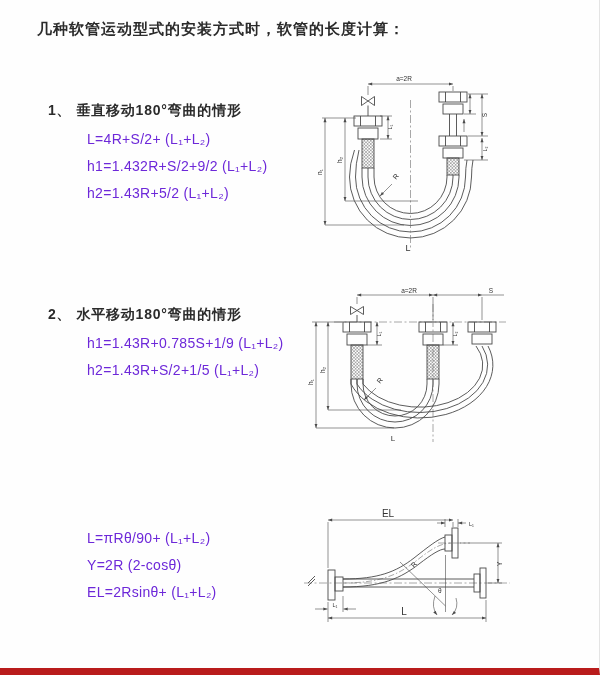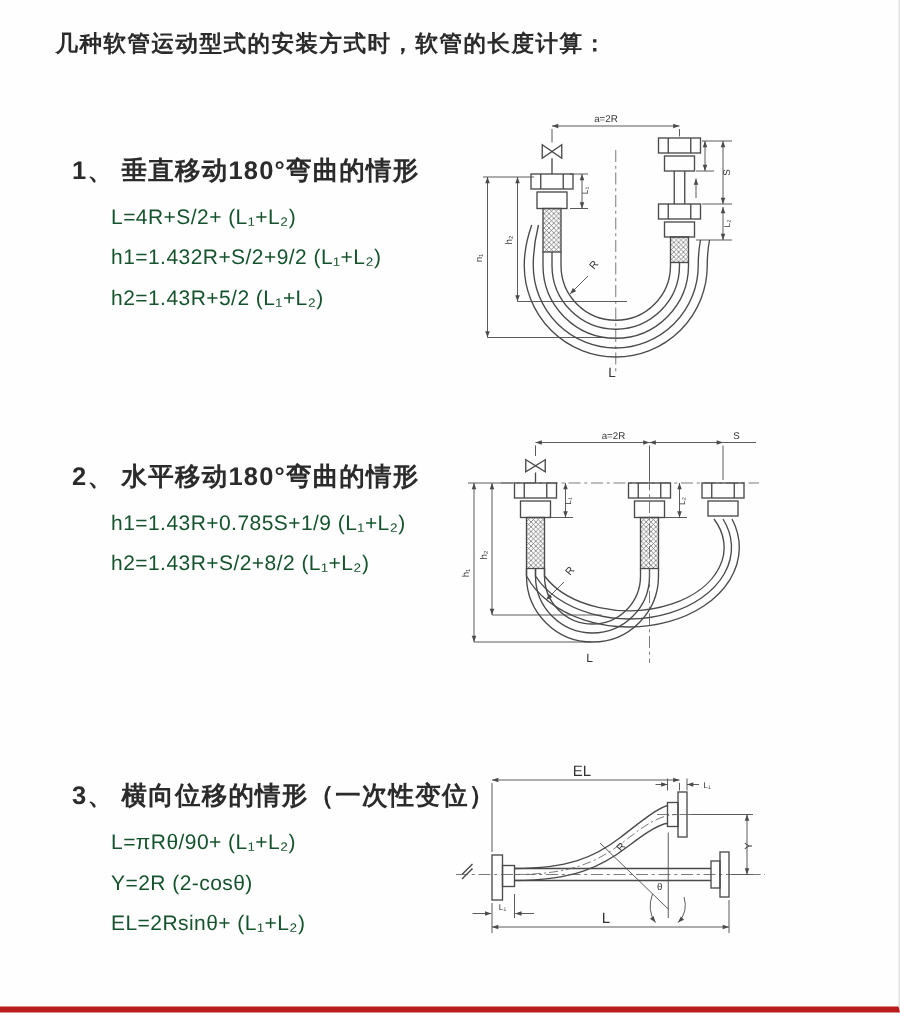--- a/index.html
+++ b/index.html
@@ -1,24 +1,24 @@
 <!DOCTYPE html>
 <html><head>
 <meta charset="utf-8">
 <style>
   html,body{margin:0;padding:0;}
   body{width:600px;height:675px;background:#fff;position:relative;overflow:hidden;
        font-family:"Liberation Sans","DejaVu Sans",sans-serif;color:#2b2b2b;}
-  .page{position:absolute;inset:0;background:#fefefe;border-right:1px solid #e4e4e4;border-bottom:4px solid #b91c1c;}
+  .page{position:absolute;inset:0;background:#fefefe;border-right:1px solid #e4e4e4;border-bottom:7px solid #b91c1c;}
   .title{position:absolute;left:37px;top:20px;font-size:15px;font-weight:700;letter-spacing:1px;white-space:nowrap;}
   .section{position:absolute;width:340px;}
-  .sec-head{margin:0;font-size:17px;font-weight:700;letter-spacing:0.8px;white-space:nowrap;}
+  .sec-head{margin:0;font-size:14px;font-weight:700;letter-spacing:0.8px;white-space:nowrap;}
   .sec-head .num{margin-right:5px;}
   .formulas{margin:10px 0 0 26px;}
-  .formulas p{margin:0 0 9px 0;font-size:14px;line-height:18px;letter-spacing:0.3px;white-space:nowrap;color:#14532d;}
+  .formulas p{margin:0 0 9px 13px;font-size:14px;line-height:18px;letter-spacing:0.3px;white-space:nowrap;color:#6d28d9;}
   .dwg{position:absolute;}
   .ln{stroke:#4a4a4a;stroke-width:0.9;fill:none;}
   .dim{stroke:#4a4a4a;stroke-width:0.6;fill:none;}
   .cl{stroke:#5f5f5f;stroke-width:0.55;fill:none;stroke-dasharray:8 2.5 2 2.5;}
   .cl2{stroke:#5f5f5f;stroke-width:0.55;fill:none;stroke-dasharray:6 2 1.5 2;}
   text{fill:#333;font-family:"Liberation Sans","DejaVu Sans",sans-serif;}
   .t5{font-size:5.5px;}.t6{font-size:6.5px;}.t7{font-size:7px;}.t8{font-size:8px;}.t9{font-size:9px;}.t10{font-size:10px;}
 </style>
 </head>
 <body>
@@ -115,21 +115,21 @@
       <line class="dim" x1="62" y1="124" x2="74" y2="112" marker-start="url(#ar1)"></line>
       <text class="t7" x="78" y="108" transform="rotate(-50 78 108)">R</text>
     </g>
     <text class="t9" x="90" y="179" text-anchor="middle">L</text>
   </svg>
 
   <div class="section" style="left:48px;top:306px">
     <h2 class="sec-head"><span class="num">2、</span><span>水平移动180°弯曲的情形</span></h2>
     <div class="formulas">
       <p>h1=1.43R+0.785S+1/9 (L₁+L₂)</p>
-      <p>h2=1.43R+S/2+8/2 (L₁+L₂)</p>
+      <p>h2=1.43R+S/2+1/5 (L₁+L₂)</p>
     </div>
   </div>
 
   <svg class="dwg" style="left:306px;top:284px" width="294" height="172" viewBox="0 0 294 172">
     <defs>
       <marker id="ar2" viewBox="0 0 8 6" refX="7.5" refY="3" markerWidth="8" markerHeight="6" orient="auto-start-reverse">
           <path d="M0.5,0.5 L7.5,3 L0.5,5.5 z" fill="#4a4a4a"></path>
         </marker>
       <pattern id="ht2" width="3.2" height="3.2" patternUnits="userSpaceOnUse">
           <path d="M0,3.2 L3.2,0 M0,0 L3.2,3.2" stroke="#606060" stroke-width="0.45"></path>
@@ -202,21 +202,20 @@
     </g>
     <g>
       <line class="dim" x1="58" y1="116" x2="70" y2="104" marker-start="url(#ar2)"></line>
       <text class="t7" x="74" y="100" transform="rotate(-50 74 100)">R</text>
     </g>
     <line class="cl" x1="127" y1="20" x2="127" y2="158"></line>
     <text class="t8" x="87" y="157" text-anchor="middle">L</text>
   </svg>
 
   <div class="section" style="left:48px;top:519px">
-    <h2 class="sec-head"><span class="num">3、</span><span>横向位移的情形（一次性变位）</span></h2>
     <div class="formulas">
       <p>L=πRθ/90+ (L₁+L₂)</p>
       <p>Y=2R (2-cosθ)</p>
       <p>EL=2Rsinθ+ (L₁+L₂)</p>
     </div>
   </div>
 
   <svg class="dwg" style="left:300px;top:498px" width="300" height="162" viewBox="0 0 300 162">
     <defs>
       <marker id="ar3" viewBox="0 0 8 6" refX="7.5" refY="3" markerWidth="8" markerHeight="6" orient="auto-start-reverse">

